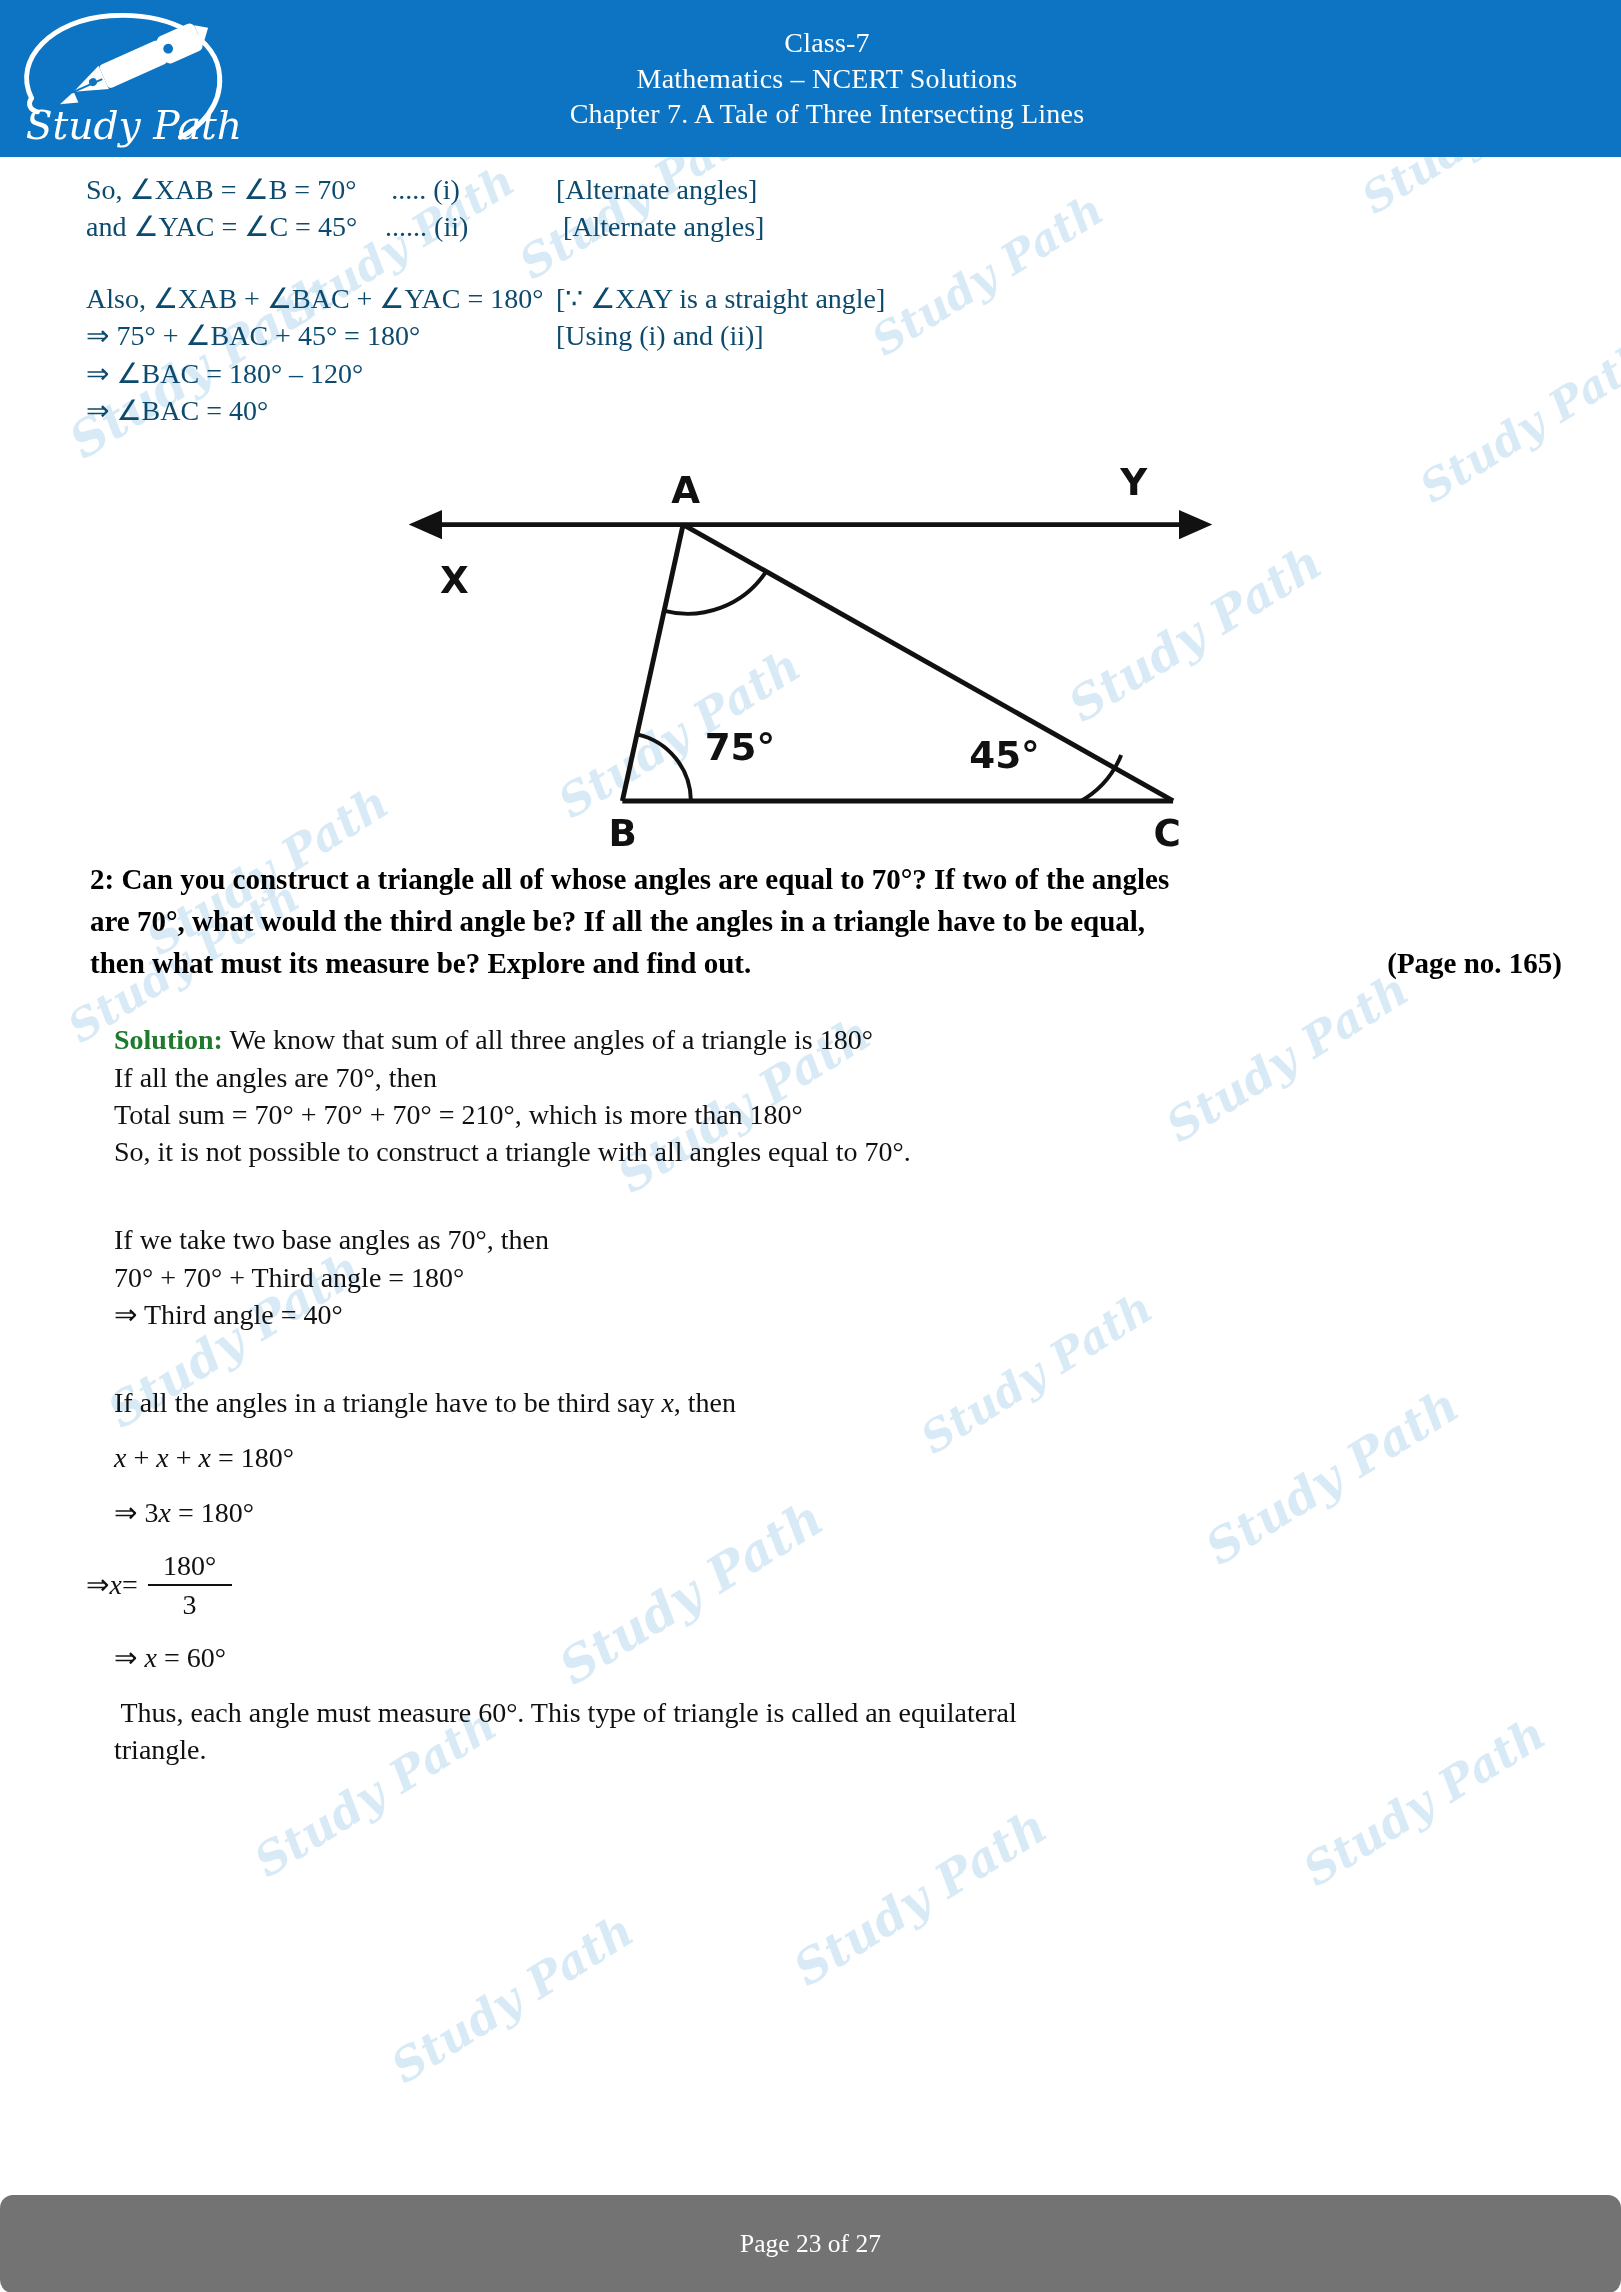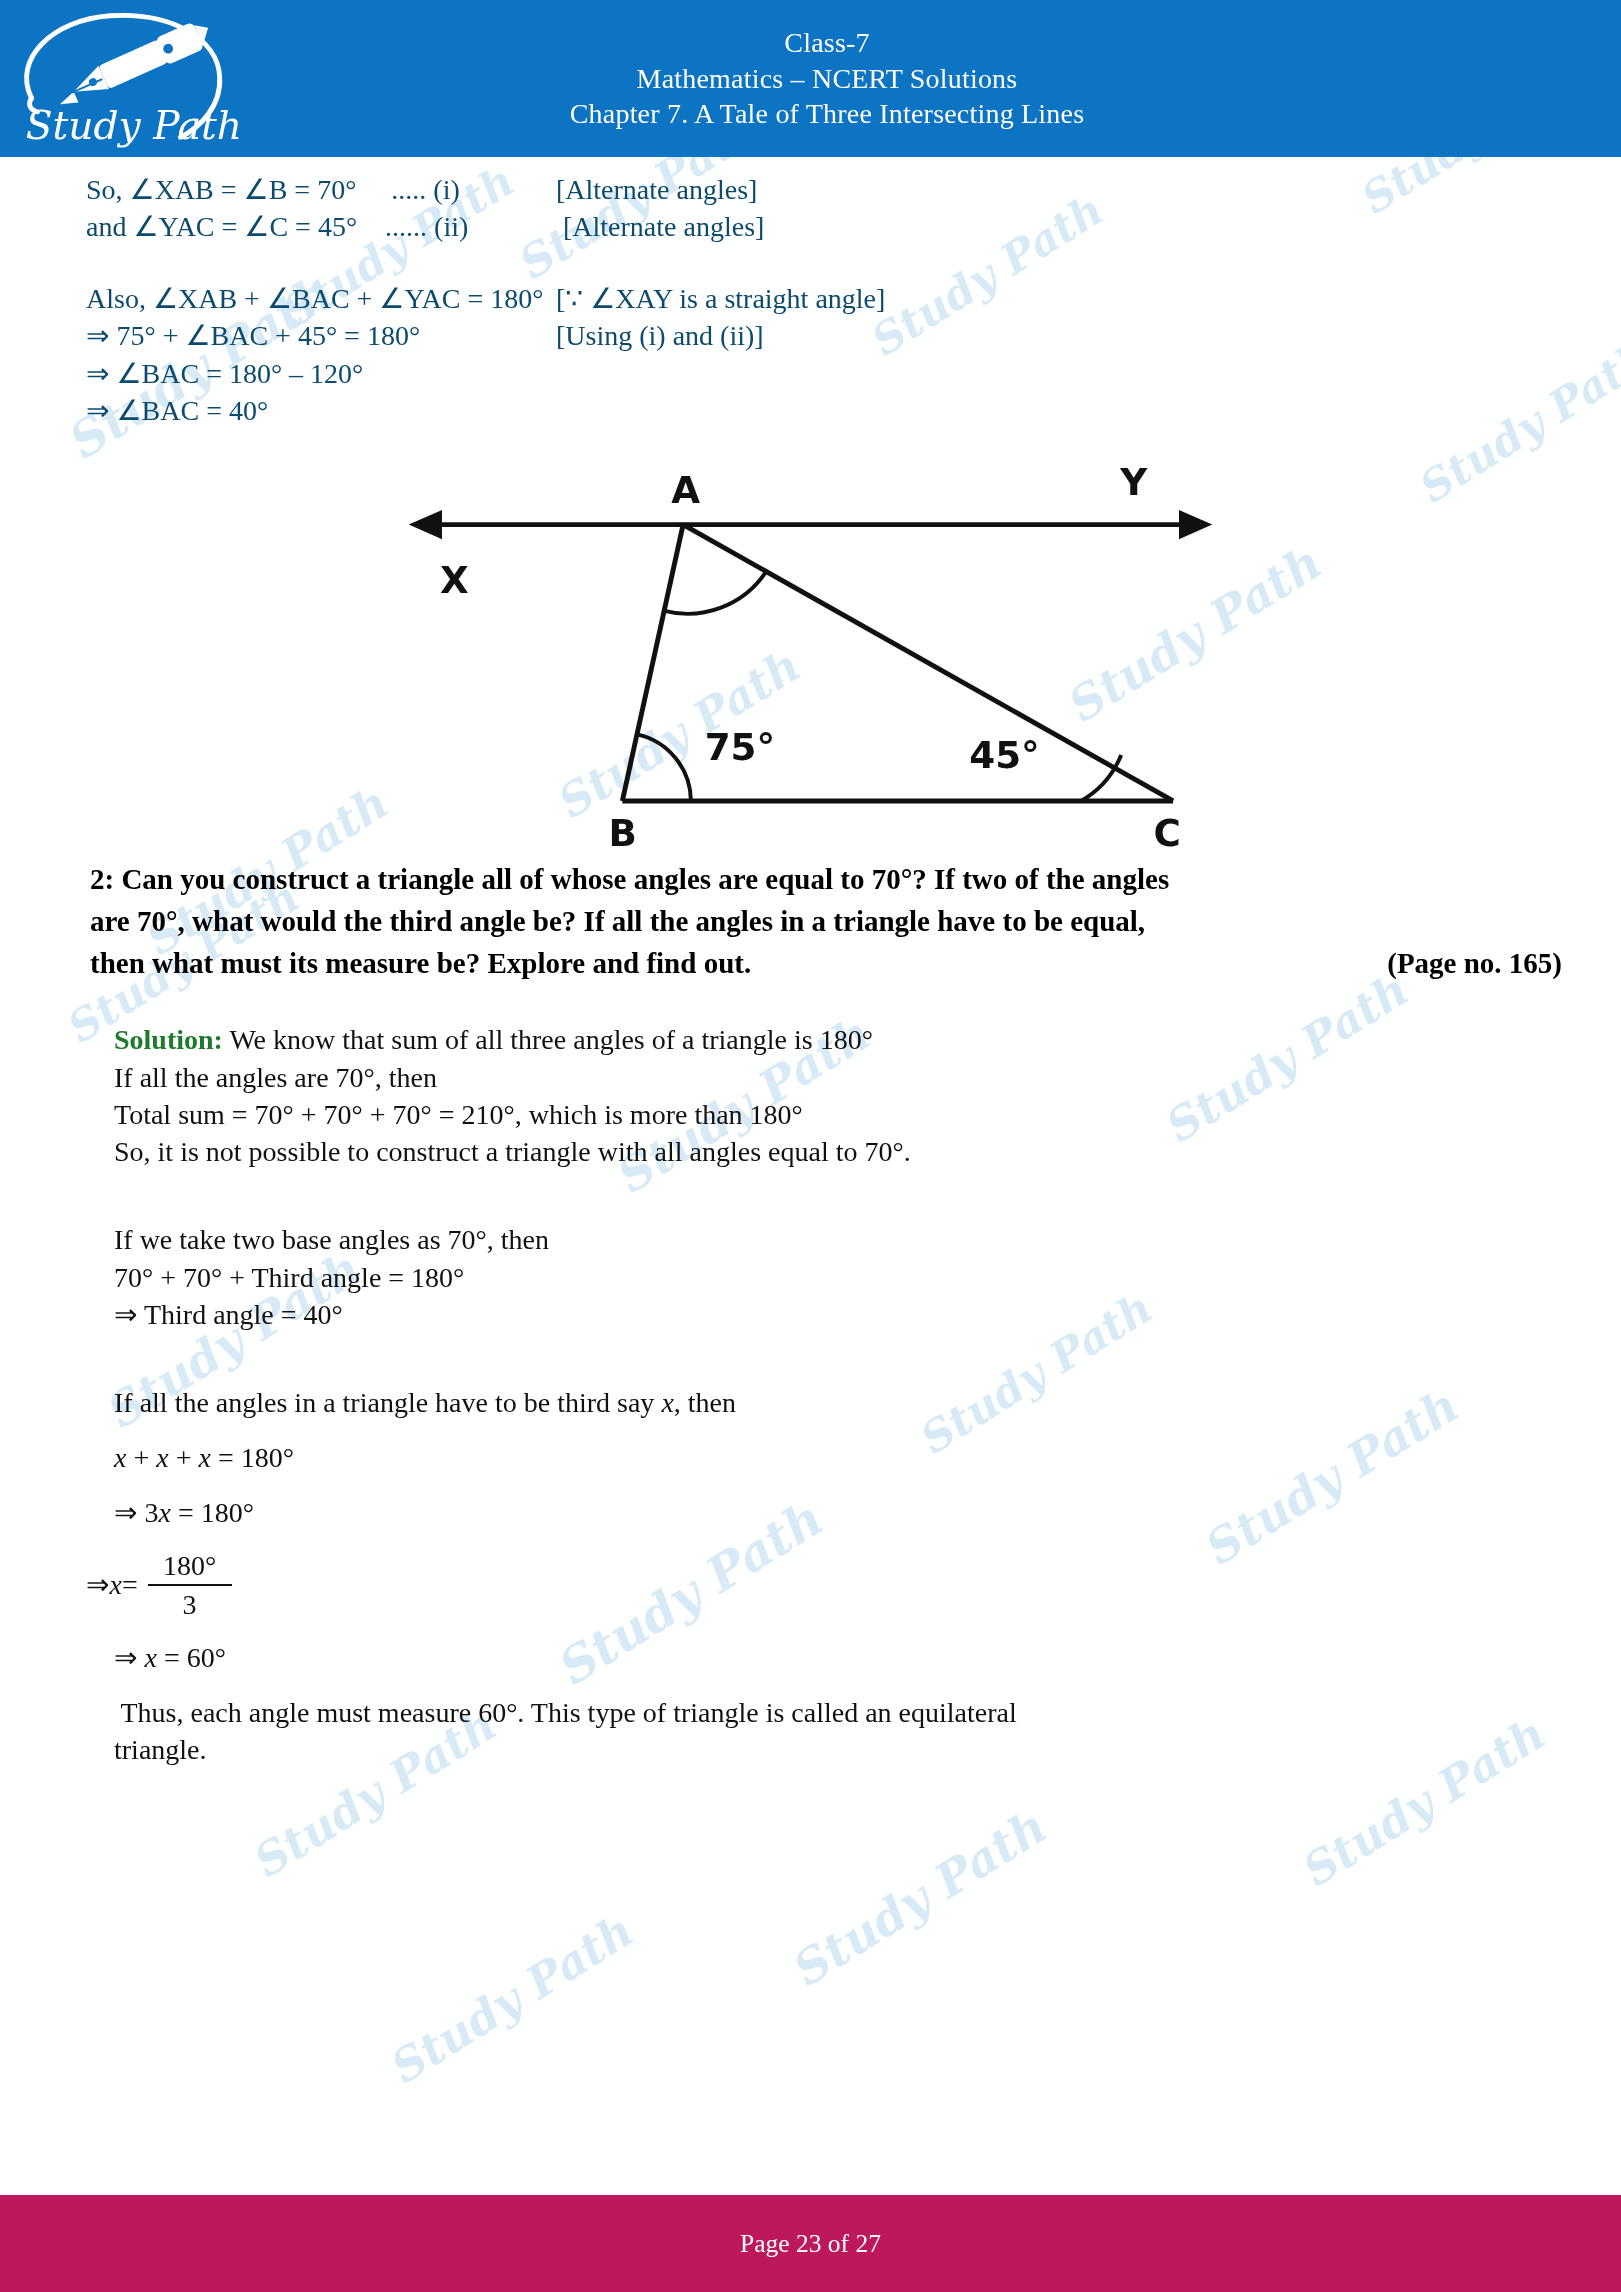--- a/index.html
+++ b/index.html
@@ -154,28 +154,29 @@
   }
   .frac .den { padding: 2px 5.9px 0 5.9px; }
 
   
   .footer {
     position: absolute;
     left: 0;
     right: 0;
     bottom: 0;
     height: 98px;
-    background: #be185d;
+    background: #737373;
     color: #ffffff;
     display: flex;
     align-items: center;
     justify-content: center;
     font-size: 25.5px;
     z-index: 3;
     font-family: "Liberation Serif", serif;
+    border-radius: 13px;
   }
 </style>
 </head>
 <body>
 
 <div class="page">
 
   <div class="watermarks">
     <div class="wm" style="left:59px;  top:421px;  font-size:49px; transform:rotate(-32deg);">Study Path</div>
     <div class="wm" style="left:137px; top:921px;  font-size:45px; transform:rotate(-32deg);">Study Path</div>

